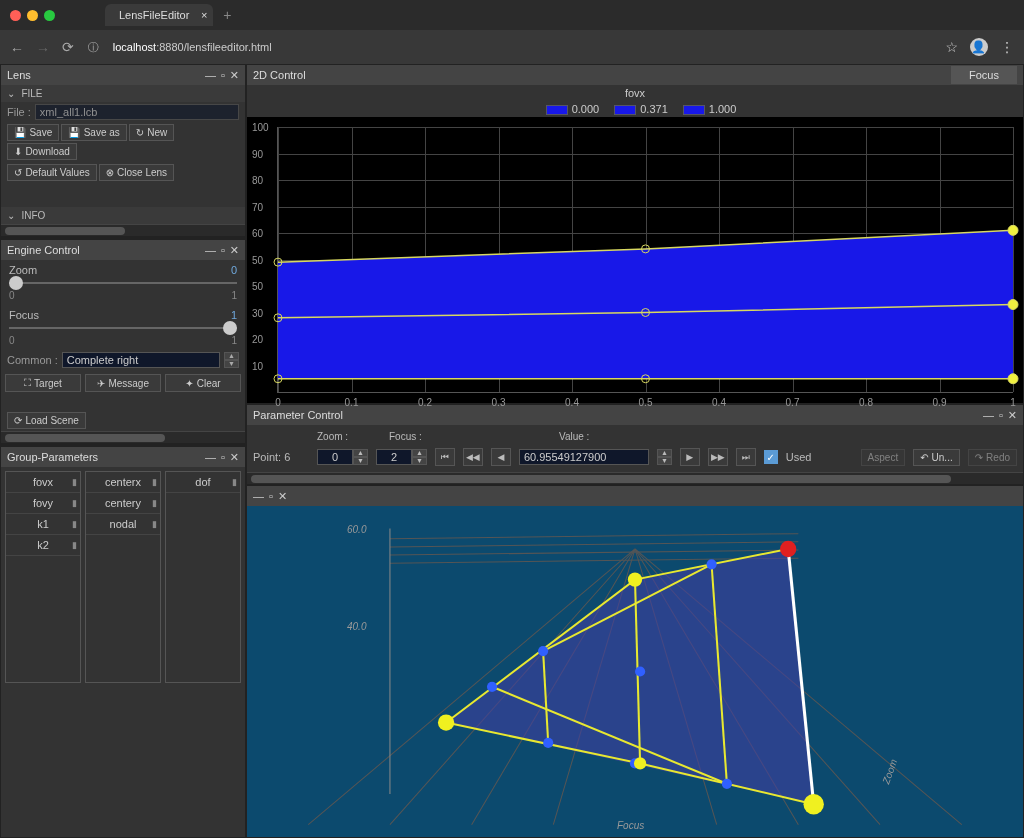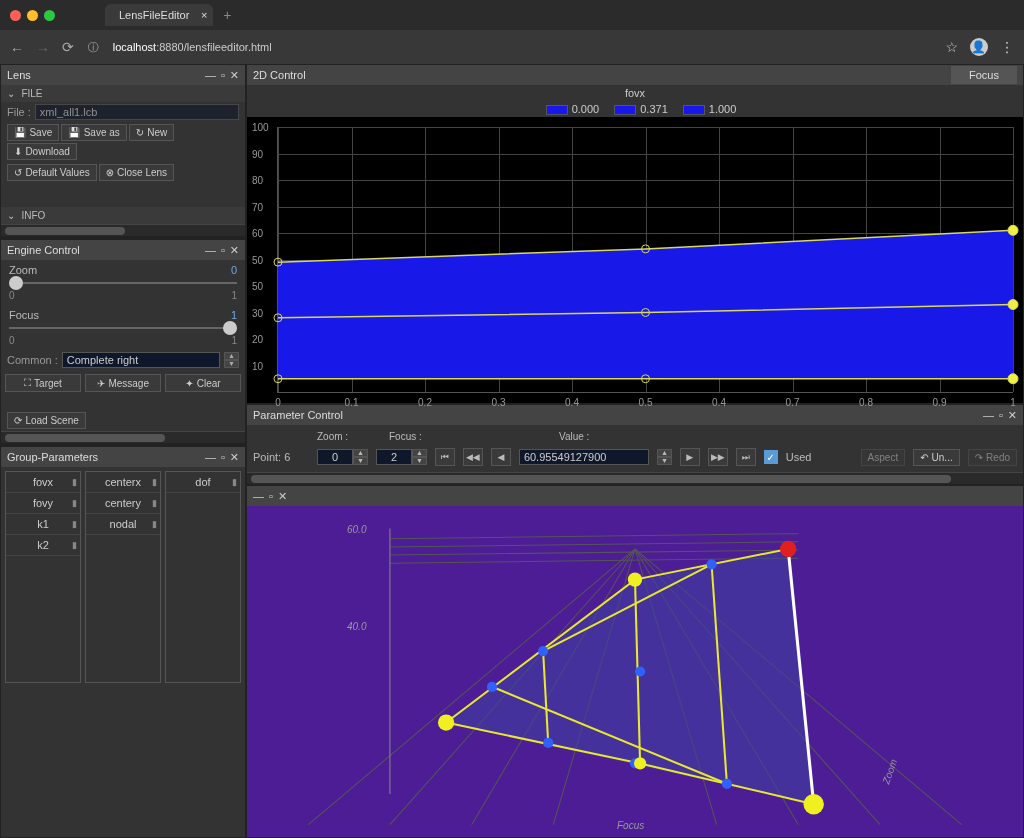--- a/index.html
+++ b/index.html
@@ -51,21 +51,21 @@
 .legend { text-align:center; color:#ccc; padding:2px; font-size:11px;}
 .legend .swatch { display:inline-block; width:22px; height:10px; background:#1818e8; border:1px solid #556; margin:0 4px 0 12px; vertical-align:middle;}
 .pc-row { display:flex; align-items:center; gap:8px; padding:6px; color:#bbb; }
 .spin { display:inline-flex; }
 .spin input { width:36px; text-align:center; }
 .spinbtns { display:flex; flex-direction:column; }
 .spinbtns span { background:#444; border:1px solid #555; font-size:7px; padding:0 3px; line-height:6px; }
 .navbtn { background:#3a3a3a; border:1px solid #555; width:20px; height:18px; display:inline-flex; align-items:center; justify-content:center; font-size:9px;}
 .val-input { background:#0a2050; border:1px solid #557; color:#cde; padding:2px 6px; width:130px; font-size:11px;}
 .check { width:14px; height:14px; background:#5b9bd5; display:inline-flex; align-items:center; justify-content:center; color:#fff; font-size:10px;}
-.pv { flex:1; background:#4c1d95; position:relative; }
+.pv { flex:1; background:#0c4a6e; position:relative; }
 .axis-lbl { position:absolute; color:#999; font-size:10px; font-style:italic;}
 svg { display:block; }
 .scrollbar { height:12px; background:#2a2a2a; border-top:1px solid #444; position:relative;}
 .scrollbar .thumb { position:absolute; height:8px; background:#555; top:2px; border-radius:4px; }
 .divider { height:2px; background:#222; }
 .right-tab { background:#555; padding:3px 18px; font-size:11px; }
 </style>
 </head>
 <body>
 

